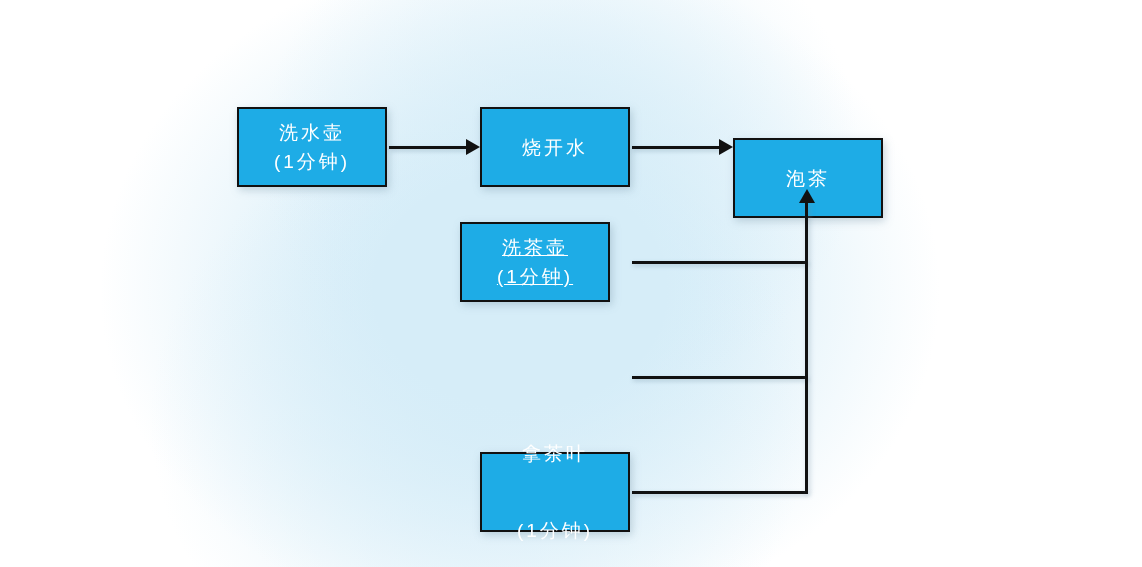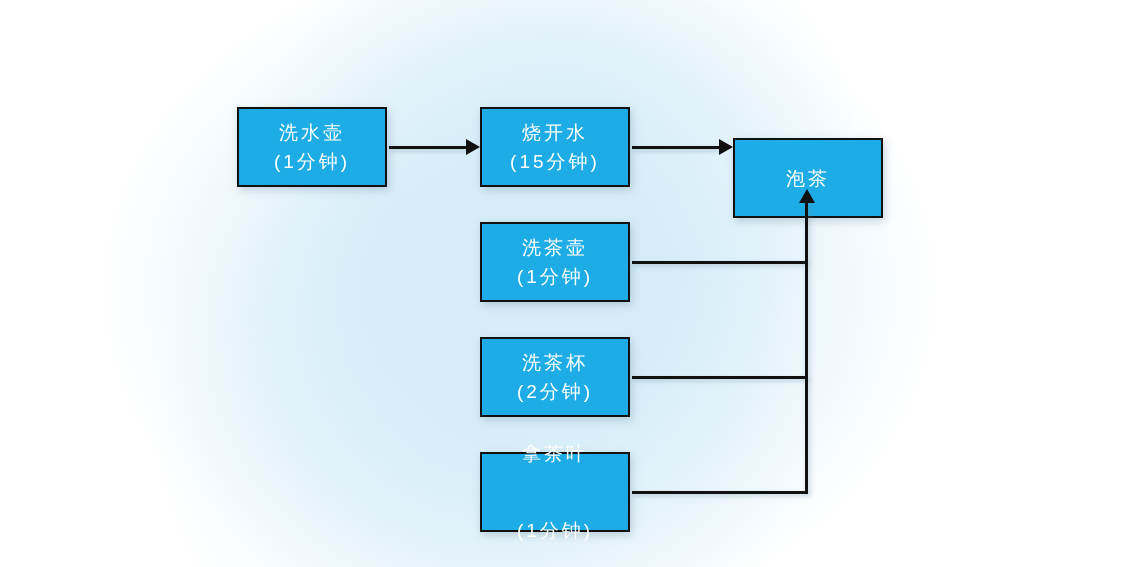--- a/index.html
+++ b/index.html
@@ -58,36 +58,31 @@
 
 <div class="canvas">
 
   <div class="node" style="left:237px; top:107px;">
     <span>洗水壶</span>
     <span>(1分钟)</span>
   </div>
 
   <div class="node" style="left:480px; top:107px;align-items:center;">
     <span>烧开水</span>
-    <span>(15分钟)</span>
   </div>
 
   <div class="node" style="left:733px; top:120px;margin-top:18px;">
     <span>泡茶</span>
   </div>
 
-  <div class="node" style="left:480px; top:222px;">
+  <div class="node" style="left:460px; top:222px;text-decoration:underline;">
     <span>洗茶壶</span>
     <span>(1分钟)</span>
   </div>
 
-  <div class="node" style="left:480px; top:337px;">
-    <span>洗茶杯</span>
-    <span>(2分钟)</span>
-  </div>
 
   <div class="node" style="left:480px; top:452px;gap:48px;">
     <span>拿茶叶</span>
     <span>(1分钟)</span>
   </div>
 
   <div class="hline" style="left:389px; top:146px; width:79px;"></div>
   <div class="arrow-right" style="left:466px; top:139px;"></div>
 
   <div class="hline" style="left:632px; top:146px; width:88px;"></div>

